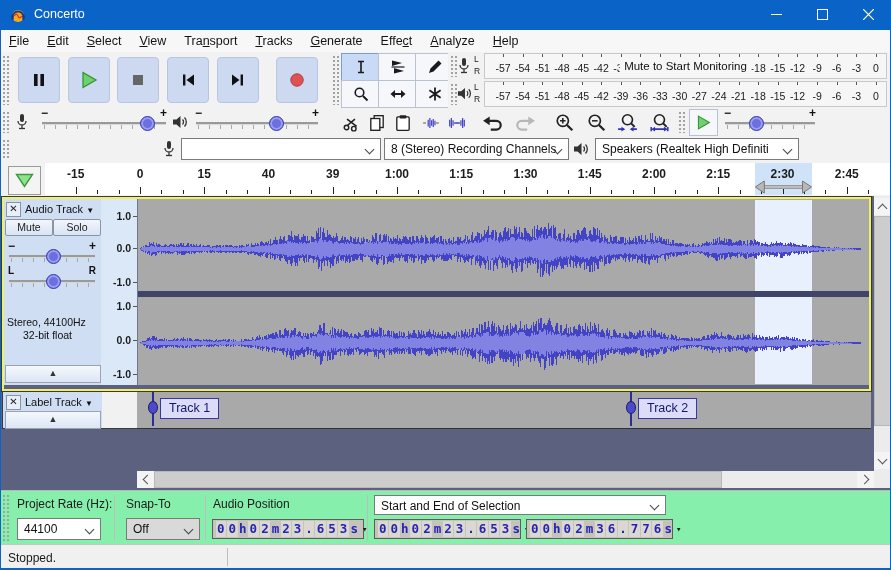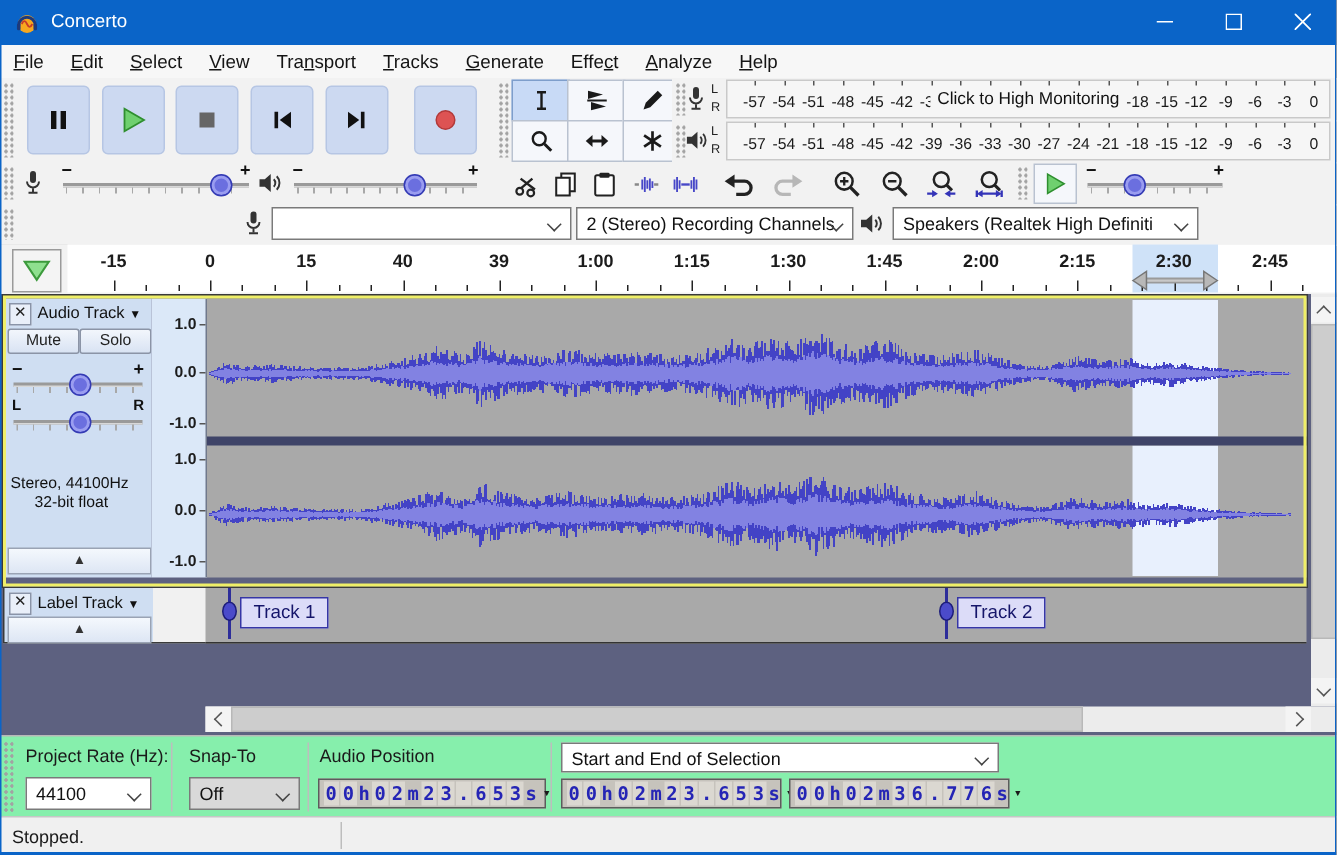--- a/index.html
+++ b/index.html
@@ -277,21 +277,21 @@
           <span class="meter-tick" style="position: absolute; left: 312.474px;"></span>
           <span class="meter-num" style="position: absolute; left: 312.474px;">-12</span>
           <span class="meter-tick" style="position: absolute; left: 332.105px;"></span>
           <span class="meter-num" style="position: absolute; left: 332.105px;">-9</span>
           <span class="meter-tick" style="position: absolute; left: 351.737px;"></span>
           <span class="meter-num" style="position: absolute; left: 351.737px;">-6</span>
           <span class="meter-tick" style="position: absolute; left: 371.368px;"></span>
           <span class="meter-num" style="position: absolute; left: 371.368px;">-3</span>
           <span class="meter-tick" style="position: absolute; left: 391px;"></span>
           <span class="meter-num" style="position: absolute; left: 391px;">0</span>
-          <div class="meter-overlay">Click to High Monitoring</div>
+          <div class="meter-overlay">Mute to Start Monitoring</div>
         </div>
     </div>
 
     <div class="cell" style="left:448px;top:28px;width:443px;height:28px;">
       <div class="grip"></div>
       <span class="abs" style="left:8px;top:6px;">
         <svg width="17" height="15" viewBox="0 0 18 16">
             <polygon points="2,5.5 5.5,5.5 9.5,2 9.5,14 5.5,10.5 2,10.5" fill="#333"></polygon>
             <path d="M11.5 5.5a3.5 3.5 0 0 1 0 5M13.5 3.5a6.5 6.5 0 0 1 0 9" stroke="#333" stroke-width="1.3" fill="none"></path>
           </svg>
@@ -479,21 +479,21 @@
             <rect x="4" y="1" width="4" height="8" rx="2" fill="#333"></rect>
             <path d="M2 8a4 4 0 0 0 8 0" fill="none" stroke="#333" stroke-width="1.3"></path>
             <line x1="6" y1="12.5" x2="6" y2="15" stroke="#333" stroke-width="1.3"></line>
             <line x1="3" y1="15.5" x2="9" y2="15.5" stroke="#333" stroke-width="1.3"></line>
           </svg>
       </span>
       <div class="combo" style="left:181px;top:2px;width:200px;">
         <span class="chev"></span>
       </div>
       <div class="combo" style="left:384px;top:2px;width:185px;">
-        <span>2 (Stereo) Recording Channels</span><span class="chev"></span>
+        <span>8 (Stereo) Recording Channels</span><span class="chev"></span>
       </div>
       <span class="abs" style="left:572px;top:5px;">
         <svg width="18" height="16" viewBox="0 0 18 16">
             <polygon points="2,5.5 5.5,5.5 9.5,2 9.5,14 5.5,10.5 2,10.5" fill="#333"></polygon>
             <path d="M11.5 5.5a3.5 3.5 0 0 1 0 5M13.5 3.5a6.5 6.5 0 0 1 0 9" stroke="#333" stroke-width="1.3" fill="none"></path>
           </svg>
       </span>
       <div class="combo" style="left:595px;top:2px;width:204px;">
         <span>Speakers (Realtek High Definiti</span><span class="chev"></span>
       </div>

